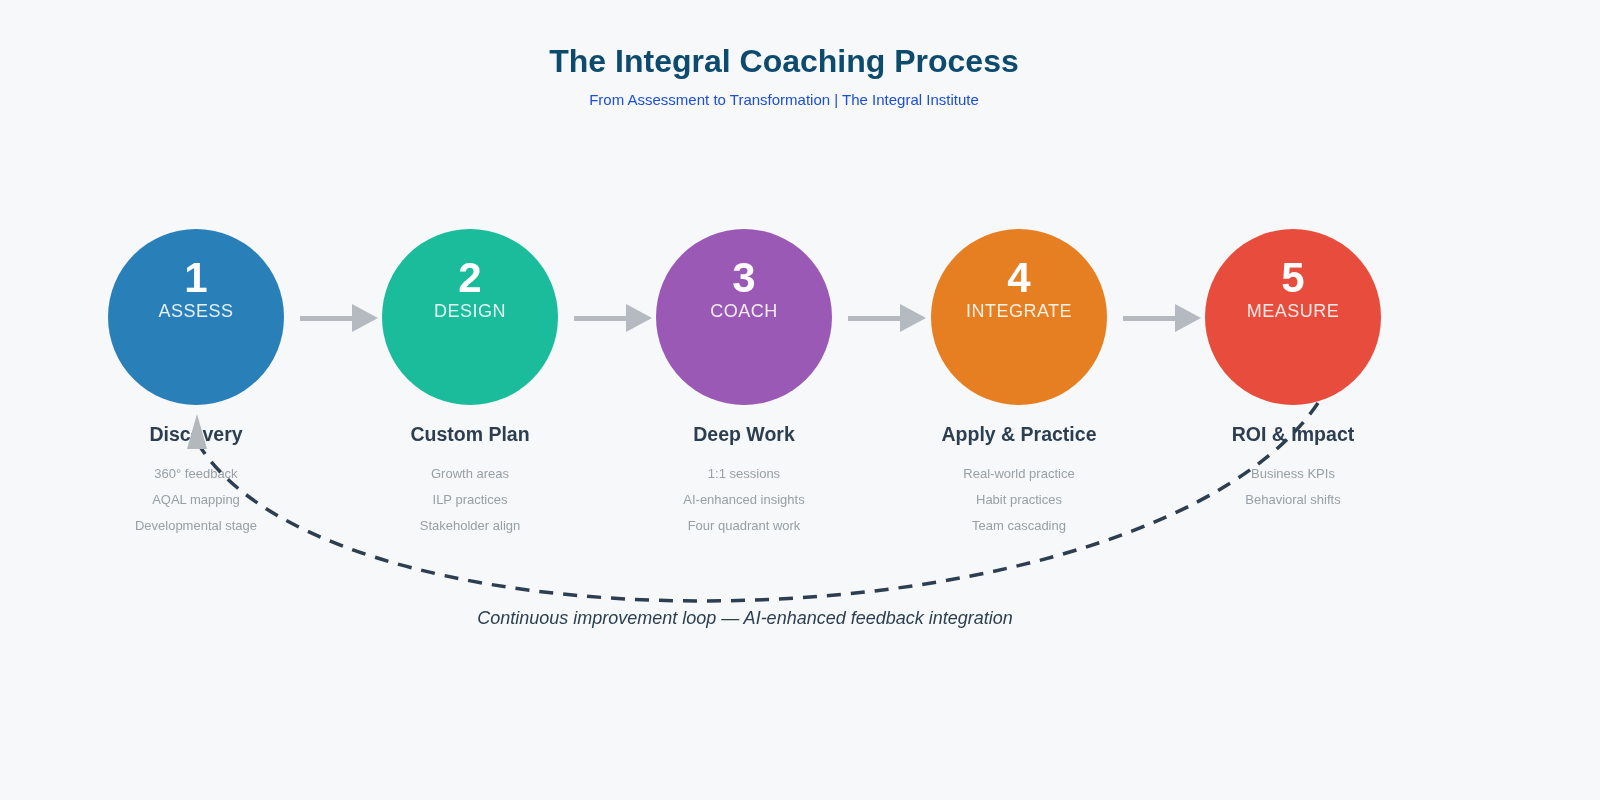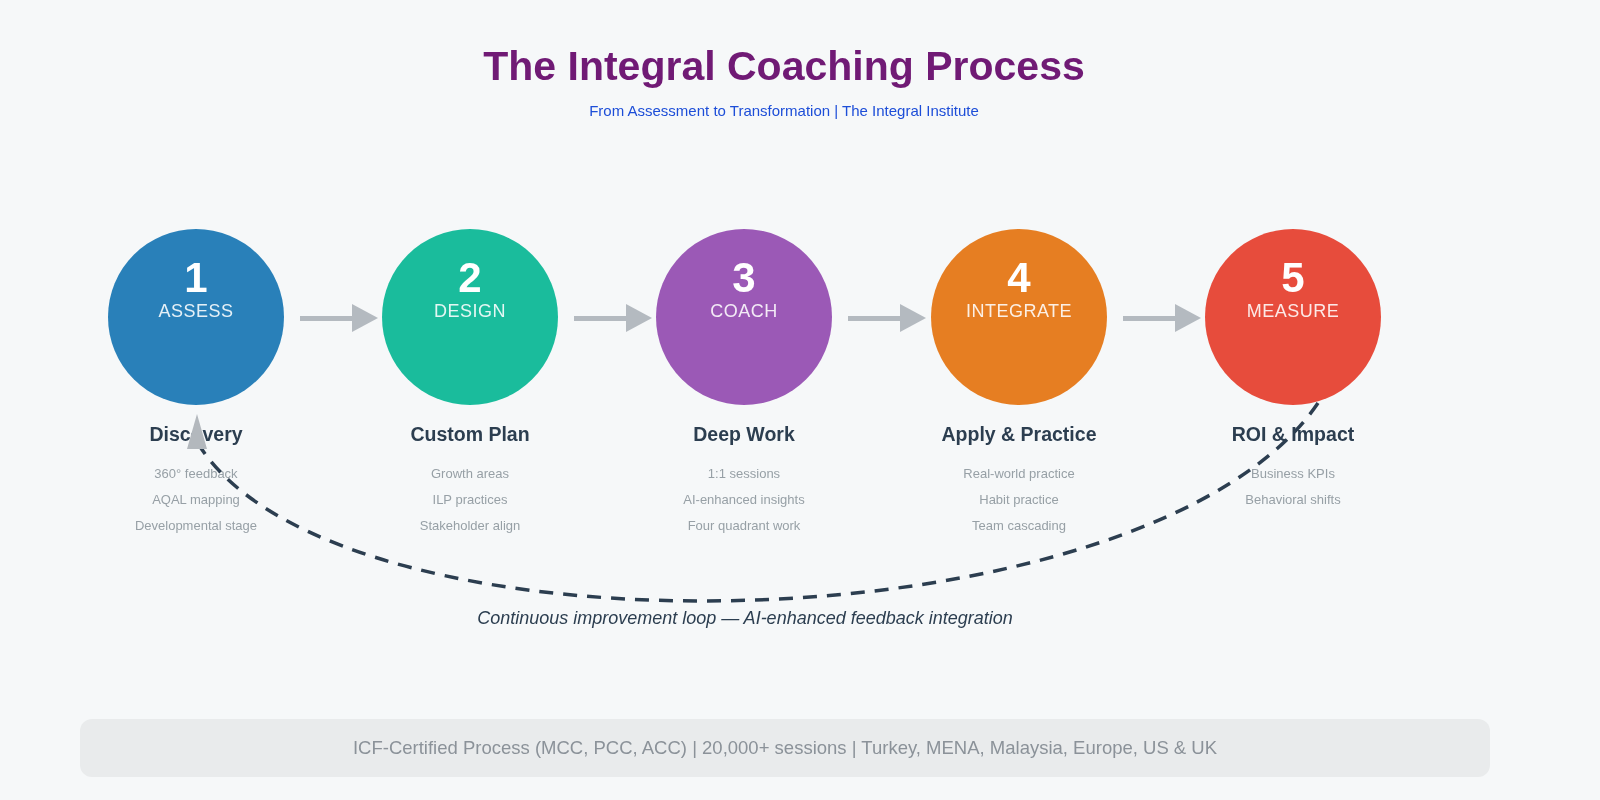--- a/index.html
+++ b/index.html
@@ -6,21 +6,21 @@
   body {
     width:1600px; height:800px;
     background:#f6f8f9;
     font-family:"Liberation Sans", sans-serif;
     overflow:hidden;
   }
   .canvas { position:relative; width:1600px; height:800px; }
 
   
   .header { position:absolute; top:0; left:0; width:1568px; text-align:center; }
-  .title { margin:42px 0 0 0; font-size:41px; font-weight:bold; color:#701a75; line-height:1.2; }
+  .title { margin:42px 0 0 0; font-size:32px; font-weight:bold; color:#0c4a6e; line-height:1.2; }
   .subtitle { margin:11px 0 0 0; font-size:15px; color:#1d4ed8; line-height:1.2; }
 
   
   .step { position:absolute; top:229px; width:220px; text-align:center; }
   .step-1 { left:86px; }  .step-2 { left:360px; } .step-3 { left:634px; }
   .step-4 { left:909px; } .step-5 { left:1183px; }
   .circle {
     position:relative; width:176px; height:176px; margin:0 auto;
     border-radius:50%; color:#ffffff;
   }
@@ -115,21 +115,21 @@
   </div>
 
   <div class="step step-4">
     <div class="circle" style="background: rgb(230, 126, 34);">
       <div class="num">4</div>
       <div class="label">INTEGRATE</div>
     </div>
     <div class="step-title">Apply &amp; Practice</div>
     <div class="step-details">
       <div>Real-world practice</div>
-      <div>Habit practice</div>
+      <div>Habit practices</div>
       <div>Team cascading</div>
     </div>
   </div>
 
   <div class="step step-5">
     <div class="circle" style="background: rgb(231, 76, 60);">
       <div class="num">5</div>
       <div class="label">MEASURE</div>
     </div>
     <div class="step-title">ROI &amp; Impact</div>
@@ -156,17 +156,14 @@
     <div class="head"></div>
   </div>
 
   <svg class="loop-svg" width="1600" height="800" viewBox="0 0 1600 800">
     <path class="loop-path" d="M 1318 403 C 1150 650, 340 668, 199 445"></path>
     <polygon class="loop-head" points="197,414 187,449 207,449"></polygon>
   </svg>
 
   <div class="loop-caption">Continuous improvement loop — AI-enhanced feedback integration</div>
 
-  <div class="footer">
-    <div class="footer-text">ICF-Certified Process (MCC, PCC, ACC) | 20,000+ sessions | Turkey, MENA, Malaysia, Europe, US &amp; UK</div>
-  </div>
 
 </div>
 
 </body></html>

